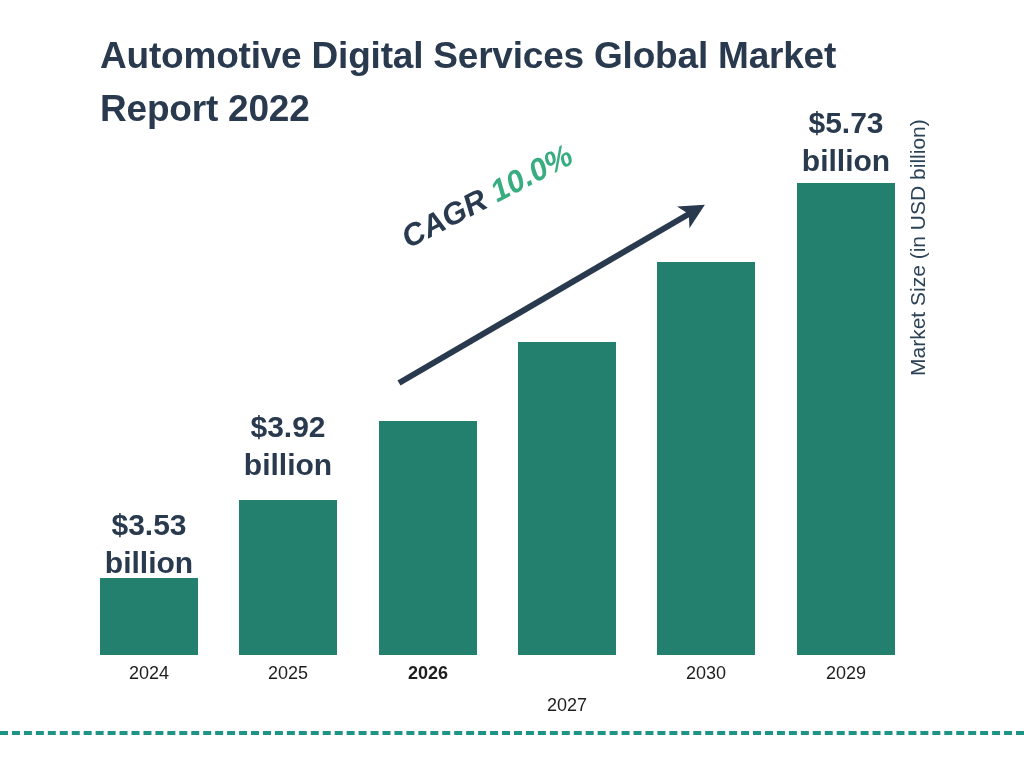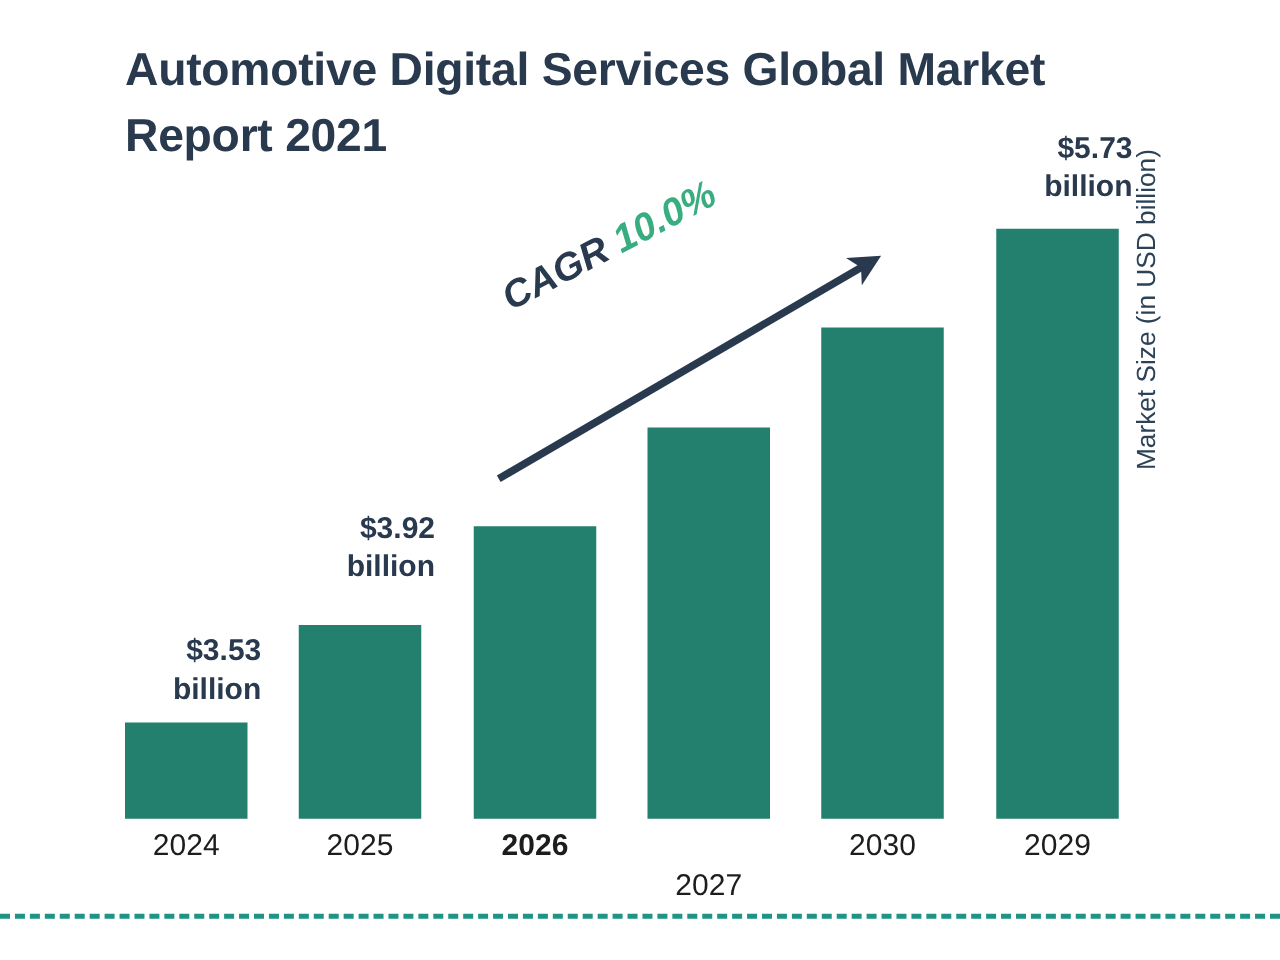--- a/index.html
+++ b/index.html
@@ -47,31 +47,31 @@
     top: 0;
     width: 1024px;
     height: 768px;
   }
   .bar {
     position: absolute;
     background: #23806f;
   }
   .bar-value {
     position: absolute;
-    text-align: right;
-    font-size: 24px;
+    text-align: center;
+    font-size: 30px;
     font-weight: bold;
     line-height: 1.28;
     color: #29394e;
     white-space: pre-line;
   }
   .xtick {
     position: absolute;
     text-align: center;
-    font-size: 24px;
+    font-size: 18px;
     color: #1d1d1d;
     top: 663px;
   }
 
   
   .y-axis-title {
     position: absolute;
     left: 906px;
     top: 336px;
     width: 330px;
@@ -112,21 +112,21 @@
     width: 1024px;
     height: 0;
     border-top: 4px dashed #1d9486;
   }
 </style>
 </head>
 <body>
 
 <div id="page">
 
-  <div class="chart-title">Automotive Digital Services Global Market Report 2021</div>
+  <div class="chart-title">Automotive Digital Services Global Market Report 2022</div>
 
 
   <div class="plot">
 
     <div class="bar" style="left:100px; top:578px; width:98px; height:77px;"></div>
     <div class="bar" style="left:239px; top:500px; width:98px; height:155px;"></div>
     <div class="bar" style="left:379px; top:421px; width:98px; height:234px;"></div>
     <div class="bar" style="left:518px; top:342px; width:98px; height:313px;"></div>
     <div class="bar" style="left:657px; top:262px; width:98px; height:393px;"></div>
     <div class="bar" style="left:797px; top:183px; width:98px; height:472px;"></div>

